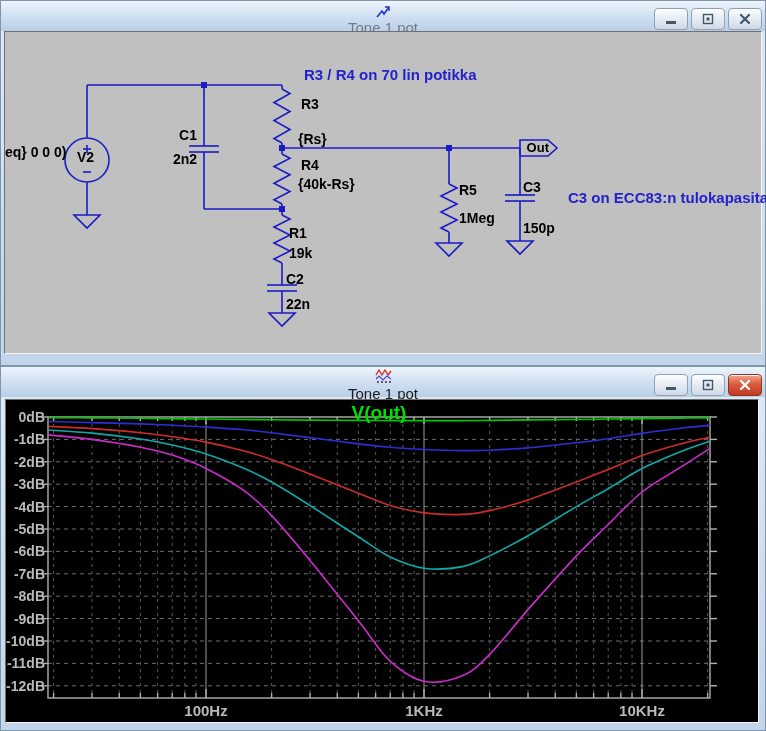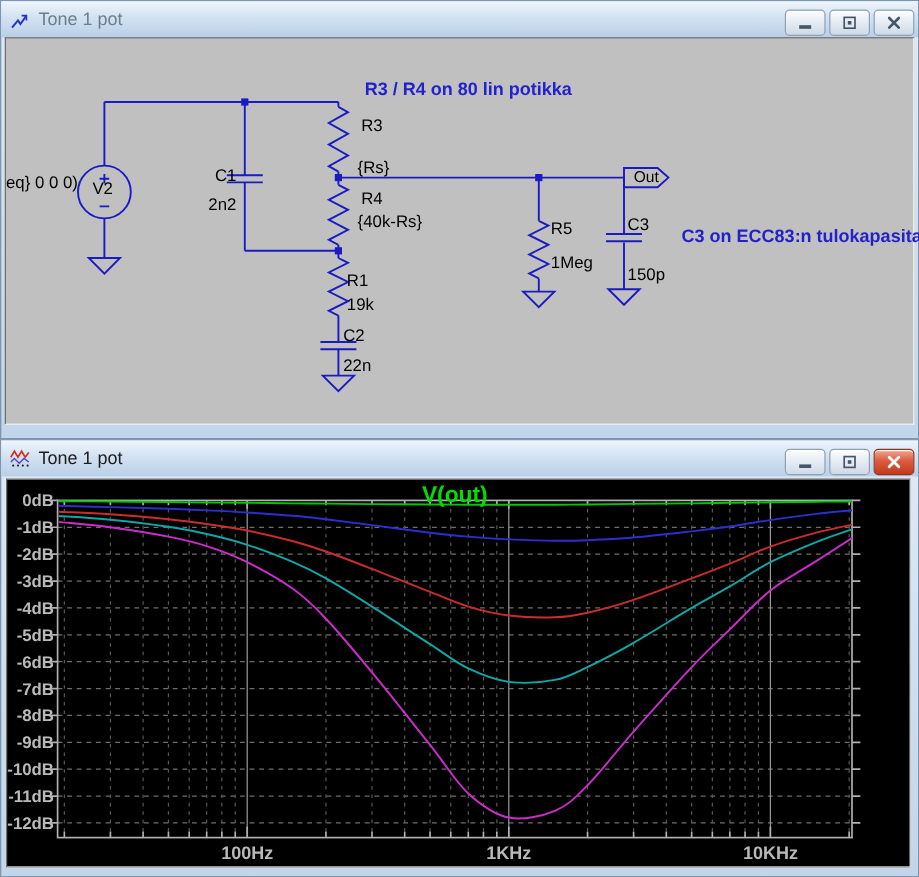--- a/index.html
+++ b/index.html
@@ -4,39 +4,39 @@
 <style>
   html,body{margin:0;padding:0;background:#9aa7b4;}
   body{width:766px;height:731px;position:relative;overflow:hidden;
        font-family:"Liberation Sans", sans-serif;-webkit-font-smoothing:antialiased;}
   .window{position:absolute;left:0;width:764px;border:1px solid #7d96b0;
           background:linear-gradient(#dfeaf6,#c2d5ea);}
   .win-schem{top:0;height:364px;}
   .win-plot{top:366px;height:363px;}
   .titlebar{position:absolute;left:0;right:0;top:0;height:30px;
             background:linear-gradient(#eef5fc 0%,#d3e2f2 45%,#b9cfe7 100%);
-            display:flex;align-items:center;}
+            display:flex;align-items:center;flex-direction:column;}
   .ticon{width:18px;height:18px;margin:0 6px 0 7px;flex:0 0 auto;}
   .ttext{font-size:15px;color:#1d1d1d;white-space:nowrap;}
   .ttext.inactive{color:#6f7d8a;}
   .tbtns{position:absolute;right:3px;top:7px;display:flex;gap:3px;}
   .wbtn{width:34px;height:22px;border:1px solid #8fa1b5;border-radius:4px;padding:0;
         background:linear-gradient(#fcfdfe,#e7edf4 45%,#cfdae7 100%);
         box-shadow:inset 0 1px 0 rgba(255,255,255,.9);display:flex;
         align-items:center;justify-content:center;cursor:default;}
   .wbtn.close-active{background:linear-gradient(#f2a692 0%,#dc5c3e 45%,#c13a20 100%);
         border-color:#93331d;}
   .client{position:absolute;border-style:solid;border-width:1px;
           border-color:#6f6f6f #f4f4f4 #f4f4f4 #6f6f6f;}
   .schem-client{left:3px;right:3px;top:30px;bottom:11px;background:#c0c0c0;}
   .plot-client{left:4px;right:6px;top:32px;bottom:7px;background:#000;}
   .overlay-svg{position:absolute;left:0;top:0;pointer-events:none;}
-  .slabel{position:absolute;font-size:14px;font-weight:400;color:#000;line-height:1.1;
+  .slabel{position:absolute;font-size:14px;font-weight:700;color:#000;line-height:1.1;
           white-space:nowrap;}
-  .slabel.right{text-align:right;margin-top:11px;}
+  .slabel.right{text-align:right;}
   .scomment{position:absolute;font-size:15px;font-weight:700;line-height:1.1;white-space:nowrap;}
   .plot-title{position:absolute;left:47px;width:662px;top:35px;text-align:center;
           font-size:19px;font-weight:700;}
 </style>
 </head>
 <body>
 
 <div class="window win-schem">
   <div class="titlebar">
     <span class="ticon">
@@ -122,21 +122,21 @@
   <div class="slabel" style="left:297px;top:176px">{40k-Rs}</div>
   <div class="slabel" style="left:288px;top:225px">R1</div>
   <div class="slabel" style="left:288px;top:245px">19k</div>
   <div class="slabel" style="left:285px;top:271px">C2</div>
   <div class="slabel" style="left:285px;top:296px">22n</div>
   <div class="slabel" style="left:458px;top:182px">R5</div>
   <div class="slabel" style="left:458px;top:210px">1Meg</div>
   <div class="slabel" style="left:522px;top:179px">C3</div>
   <div class="slabel" style="left:522px;top:220px">150p</div>
   <div class="slabel" style="left:521px;top:140px;width:27px;text-align:right;font-size:13px">Out</div>
-  <div class="scomment" style="left:303px;top:66px;color:#2222cc">R3 / R4 on 80 lin potikka</div>
+  <div class="scomment" style="left:303px;top:66px;color:#2222cc">R3 / R4 on 70 lin potikka</div>
   <div class="scomment" style="left:567px;top:189px;color:#2222cc">C3 on ECC83:n tulokapasitanssi</div>
 </div>
 
 <div class="window win-plot">
   <div class="titlebar">
     <span class="ticon">
       <svg width="18" height="18" viewBox="0 0 18 18">
         <polyline points="1,8 4,3 7,8 10,3 13,8 16,4" fill="none" stroke="#cc3322" stroke-width="1.4"></polyline>
         <polyline points="1,12 4,9 8,13 12,9 16,12" fill="none" stroke="#5544cc" stroke-width="1.2"></polyline>
         <circle cx="3" cy="15" r="0.9" fill="#222"></circle>

